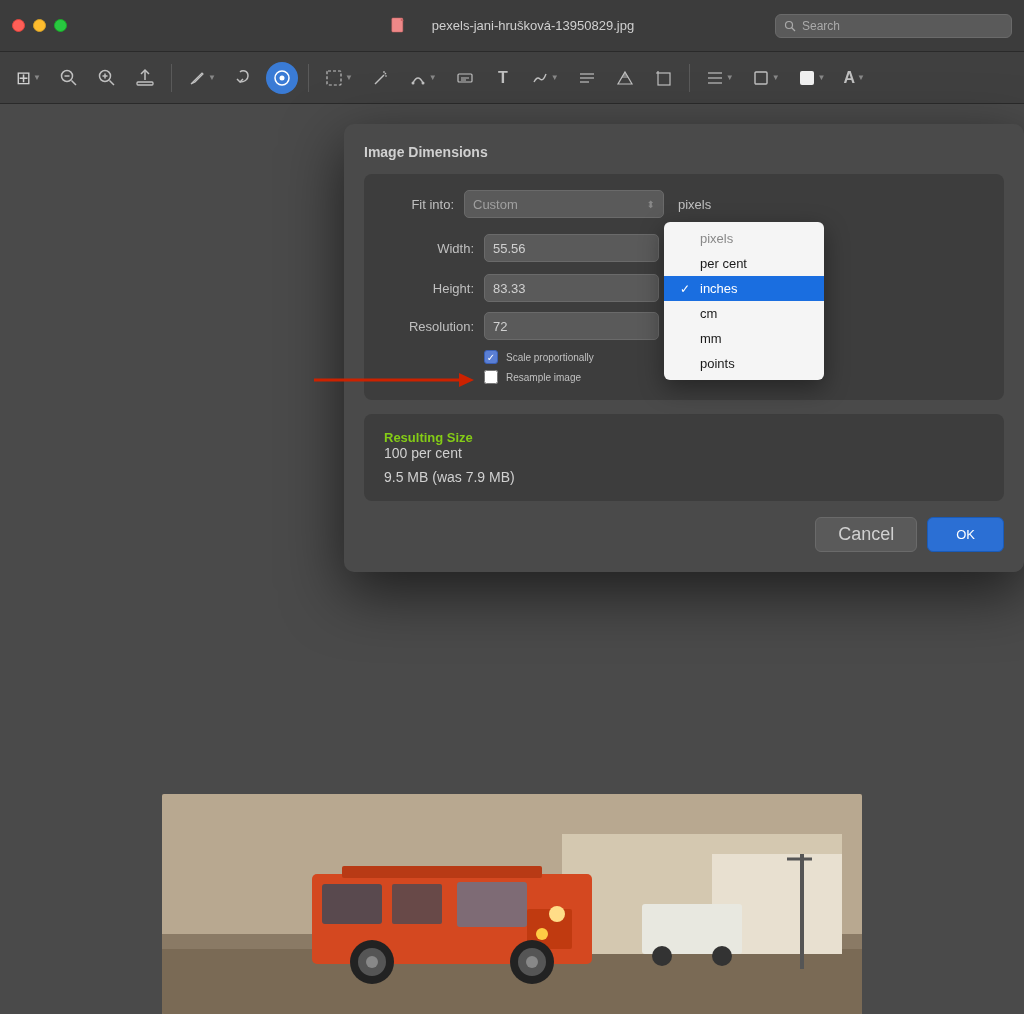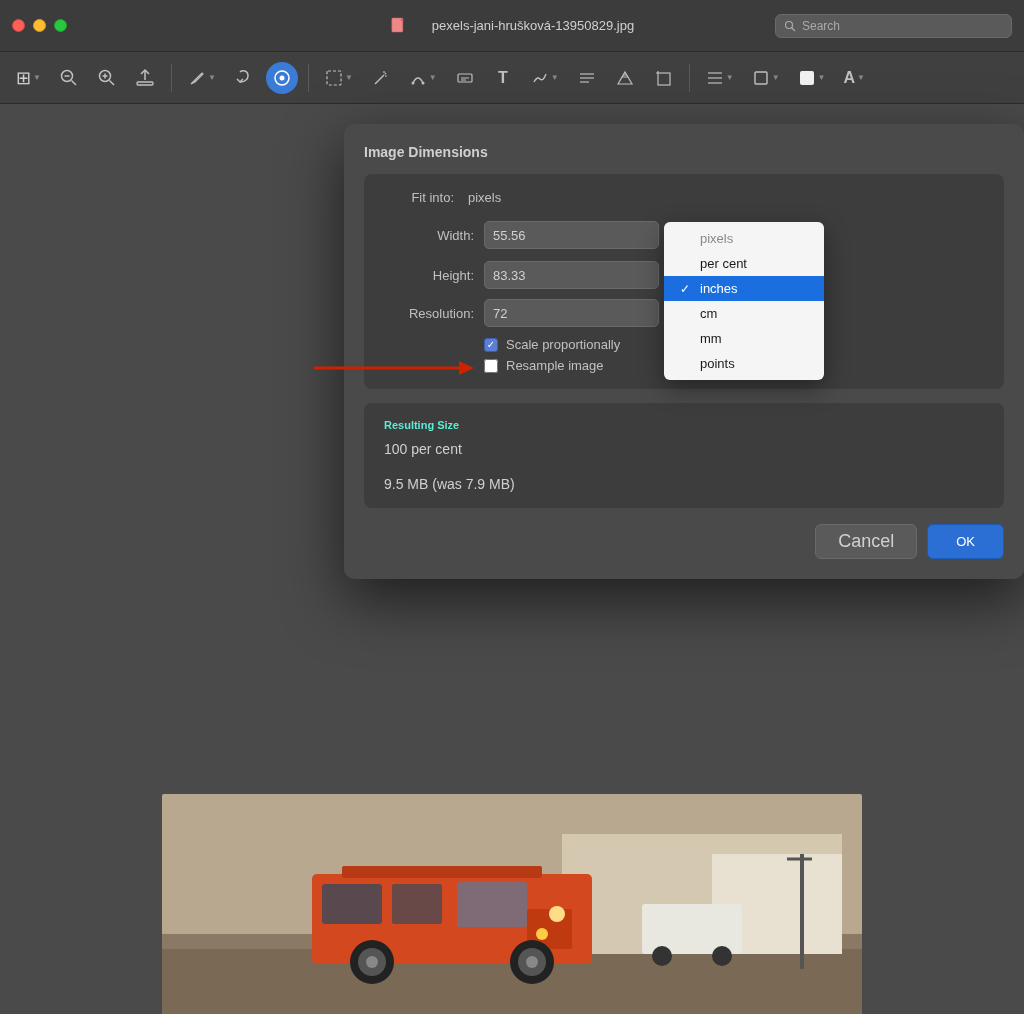--- a/index.html
+++ b/index.html
@@ -271,21 +271,21 @@
     
     .checkbox-row {
       display: flex;
       align-items: center;
       gap: 8px;
       margin-top: 6px;
       margin-left: 100px;
     }
     .checkbox-label {
       color: #c0c0c0;
-      font-size: 13px;
+      font-size: 10px;
     }
     .checkbox-native {
       width: 14px;
       height: 14px;
       accent-color: #3a7bd5;
     }
     .checkbox-checked-disabled {
       width: 14px;
       height: 14px;
       background: #5a7fd5;
@@ -299,29 +299,28 @@
     }
 
     
     .result-section {
       background: #3d3d3d;
       border-radius: 8px;
       padding: 16px 20px;
       margin-bottom: 16px;
     }
     .result-title {
-      color: #5eead4;
-      font-size: 11px;
+      color: #84cc16;
+      font-size: 13px;
       font-weight: 600;
-      margin-bottom: 10px;
     }
     .result-value {
       color: #d0d0d0;
       font-size: 14px;
-      margin-bottom: 19px;
+      margin-bottom: 8px;
     }
     .result-size {
       color: #d0d0d0;
       font-size: 14px;
     }
 
     
     .dialog-footer {
       display: flex;
       justify-content: flex-end;
@@ -595,20 +594,24 @@
   </div>
 
   <div class="dialog-backdrop">
     <div class="dialog">
       <div class="dialog-title">Image Dimensions</div>
 
       <div class="dialog-section">
 
         <div class="fit-into-row">
           <span class="fit-label">Fit into:</span>
+          <div class="fit-dropdown">
+            <span>Custom</span>
+            <span class="arrow-up-down">⬍</span>
+          </div>
           <span class="unit-display">pixels</span>
 
           <div class="dropdown-menu">
             <div class="dropdown-item disabled">
               <span class="check-mark">&nbsp;</span>
               <span>pixels</span>
             </div>
             <div class="dropdown-item">
               <span class="check-mark">&nbsp;</span>
               <span>per cent</span>

